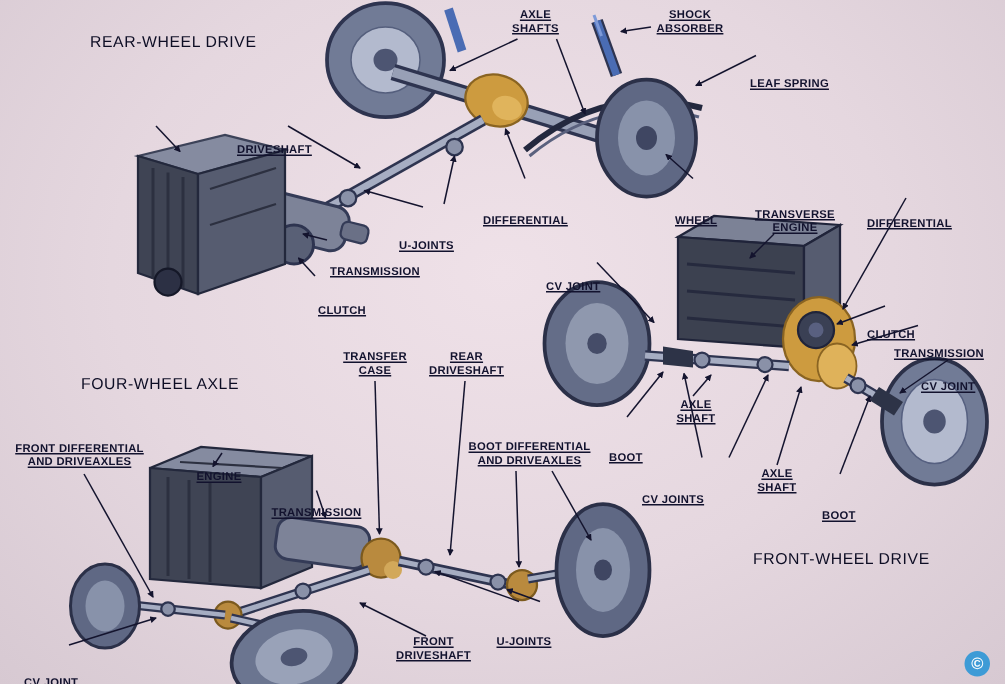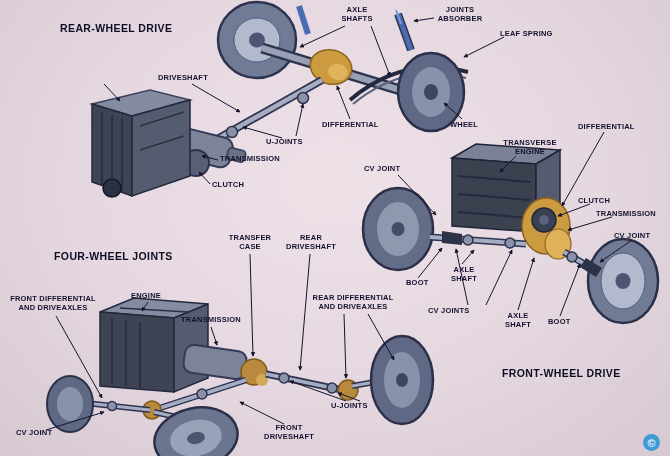--- a/index.html
+++ b/index.html
@@ -4,25 +4,25 @@
 <style>
   * { margin:0; padding:0; box-sizing:border-box; }
   html,body { width:670px; height:456px; font-family:"Liberation Sans", sans-serif; }
   .canvas {
     position:relative; width:670px; height:456px; overflow:hidden;
     background: radial-gradient(ellipse at 50% 40%, #efe1e8 0%, #e5d7df 55%, #d7c9d2 100%);
   }
   svg.illustration { position:absolute; left:0; top:0; }
   .label {
     position:absolute; font-size:7.5px; font-weight:bold; color:#12122e;
-    text-align:center; line-height:1.25; letter-spacing:0.2px;
-  }
-  .nw { white-space:nowrap; }
+    text-align:center; line-height:1.25; letter-spacing:0.2px;text-decoration:underline;
+  }
+  .nw { white-space:nowrap;margin-top:22px; }
   .title {
-    position:absolute; font-size:10.5px; font-weight:bold; color:#0d0d24;
+    position:absolute; font-size:10.5px; font-weight:normal; color:#0d0d24;
     letter-spacing:0.4px; white-space:nowrap;
   }
   .watermark {
     position:absolute; right:10px; bottom:5px; display:flex; align-items:center; gap:6px;
     color:#ffffff; font-size:14px; text-shadow:0 1px 2px rgba(0,0,0,0.35);
   }
   .wm-circle {
     display:inline-flex; align-items:center; justify-content:center;
     width:17px; height:17px; border-radius:50%; background:#3e9bd6; color:#fff;
     font-size:11px; font-weight:bold; text-shadow:none;
@@ -206,25 +206,25 @@
       <line x1="344" y1="314" x2="346" y2="378" marker-end="url(#arr)"></line>
       <line x1="368" y1="314" x2="394" y2="360" marker-end="url(#arr)"></line>
       <line x1="346" y1="401" x2="290" y2="381" marker-end="url(#arr)"></line>
       <line x1="360" y1="401" x2="338" y2="393" marker-end="url(#arr)"></line>
       <line x1="46" y1="430" x2="104" y2="412" marker-end="url(#arr)"></line>
       <line x1="284" y1="424" x2="240" y2="402" marker-end="url(#arr)"></line>
     </g>
   </svg>
 
   <div class="title" style="left:60px;top:22px">REAR-WHEEL DRIVE</div>
-  <div class="title" style="left:54px;top:250px">FOUR-WHEEL JOINTS</div>
+  <div class="title" style="left:54px;top:250px">FOUR-WHEEL AXLE</div>
   <div class="title" style="left:502px;top:367px">FRONT-WHEEL DRIVE</div>
 
   <div class="label" style="left:336px;top:5px;width:42px">AXLE SHAFTS</div>
-  <div class="label" style="left:432px;top:5px;width:56px">JOINTS ABSORBER</div>
+  <div class="label" style="left:432px;top:5px;width:56px">SHOCK ABSORBER</div>
   <div class="label nw" style="left:500px;top:29px">LEAF SPRING</div>
   <div class="label nw" style="left:158px;top:73px">DRIVESHAFT</div>
   <div class="label nw" style="left:322px;top:120px">DIFFERENTIAL</div>
   <div class="label nw" style="left:450px;top:120px">WHEEL</div>
   <div class="label nw" style="left:266px;top:137px">U-JOINTS</div>
   <div class="label nw" style="left:220px;top:154px">TRANSMISSION</div>
   <div class="label nw" style="left:212px;top:180px">CLUTCH</div>
 
   <div class="label nw" style="left:578px;top:122px">DIFFERENTIAL</div>
   <div class="label" style="left:498px;top:138px;width:64px">TRANSVERSE ENGINE</div>
@@ -236,21 +236,21 @@
   <div class="label nw" style="left:406px;top:278px">BOOT</div>
   <div class="label nw" style="left:428px;top:306px">CV JOINTS</div>
   <div class="label" style="left:500px;top:311px;width:36px">AXLE SHAFT</div>
   <div class="label nw" style="left:548px;top:317px">BOOT</div>
 
   <div class="label" style="left:226px;top:233px;width:48px">TRANSFER CASE</div>
   <div class="label" style="left:283px;top:233px;width:56px">REAR DRIVESHAFT</div>
   <div class="label" style="left:6px;top:294px;width:94px">FRONT DIFFERENTIAL AND DRIVEAXLES</div>
   <div class="label nw" style="left:131px;top:291px">ENGINE</div>
   <div class="label nw" style="left:181px;top:315px">TRANSMISSION</div>
-  <div class="label" style="left:306px;top:293px;width:94px">REAR DIFFERENTIAL AND DRIVEAXLES</div>
+  <div class="label" style="left:306px;top:293px;width:94px">BOOT DIFFERENTIAL AND DRIVEAXLES</div>
   <div class="label nw" style="left:331px;top:401px">U-JOINTS</div>
   <div class="label nw" style="left:16px;top:428px">CV JOINT</div>
   <div class="label" style="left:260px;top:423px;width:58px">FRONT DRIVESHAFT</div>
 
   <div class="watermark">
     <span class="wm-circle">©</span>
   </div>
 
 </div>
 

